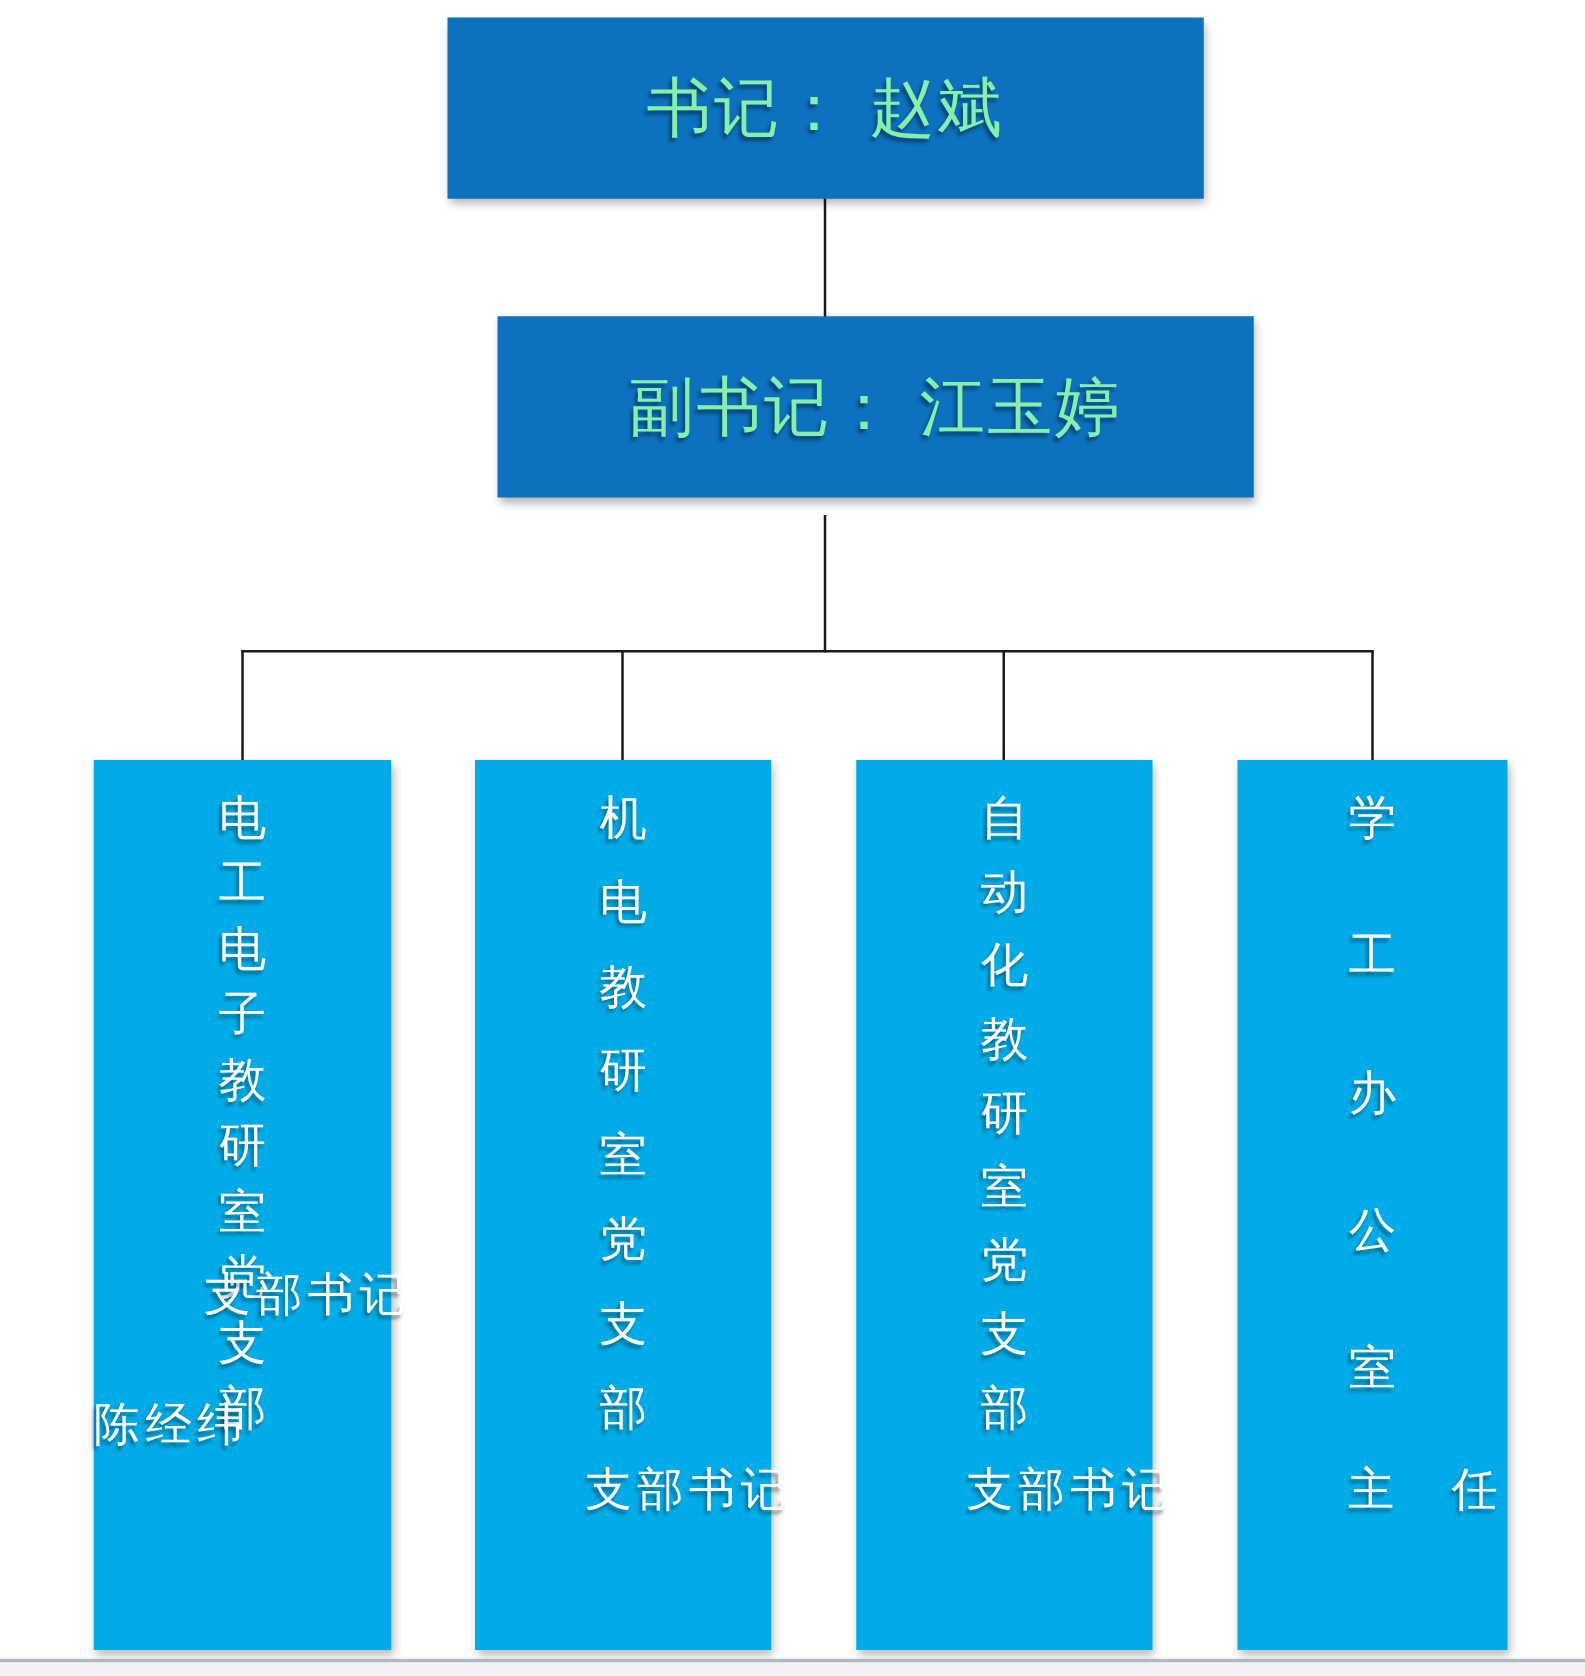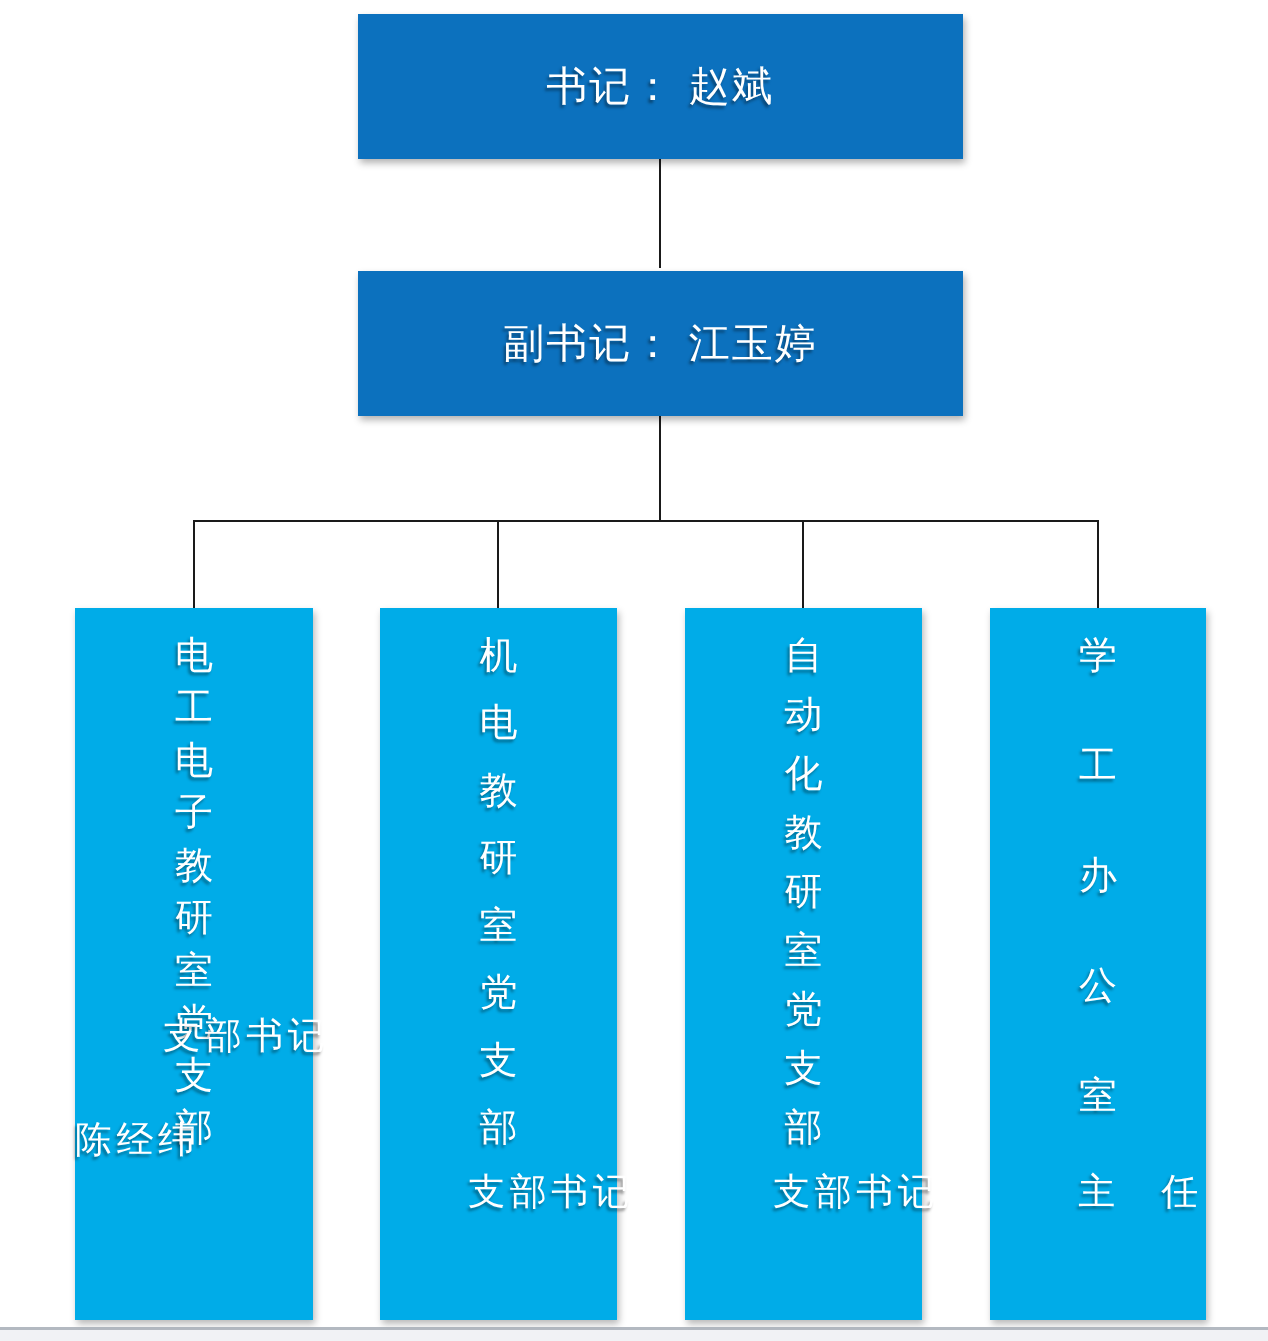--- a/index.html
+++ b/index.html
@@ -30,28 +30,28 @@
     left: 358px;
     width: 605px;
     height: 145px;
     background: #0c71be;
     box-shadow: 2px 4px 7px rgba(0,0,0,0.30);
     display: flex;
     align-items: center;
     justify-content: center;
   }
   .head-box .label {
-    color: #ffffff;
-    font-size: 41px;
+    color: #86efac;
+    font-size: 52px;
     letter-spacing: 2px;
     text-shadow: -2px 3px 3px rgba(0,0,0,0.40);
     white-space: pre;
   }
   #root-box   { top: 14px; }
-  #deputy-box { top: 271px; }
+  #deputy-box { top: 253px; margin-left: 40px; }
 
   
   .branch-box {
     position: absolute;
     top: 608px;
     height: 712px;
     background: #00ace8;
     box-shadow: 2px 4px 7px rgba(0,0,0,0.28);
   }
   #branch-0 { left: 75px;  width: 238px; }

